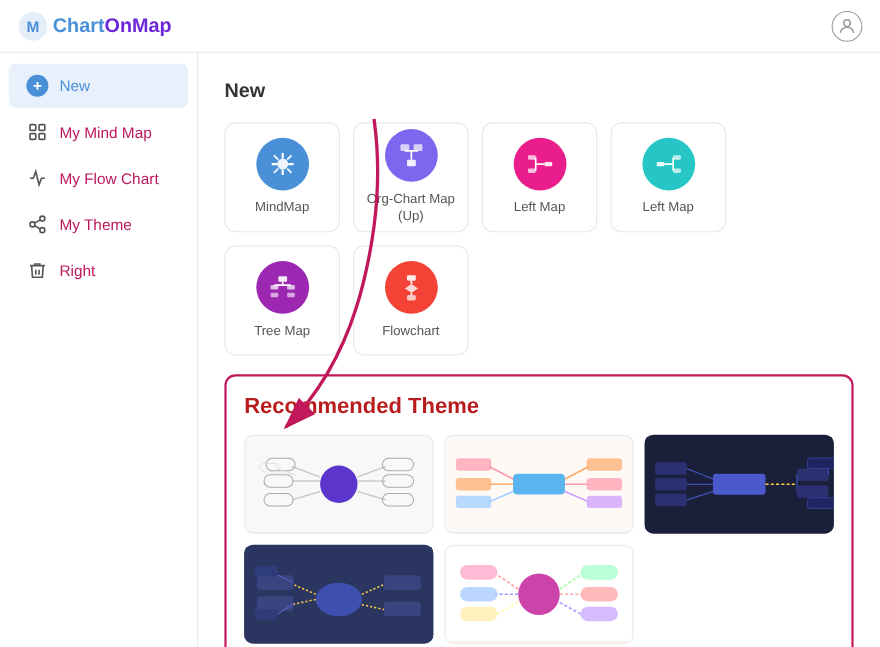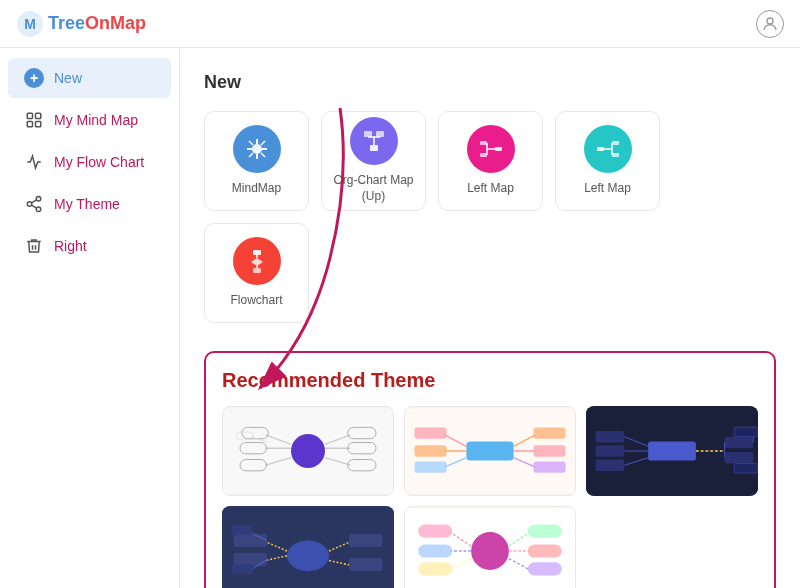--- a/index.html
+++ b/index.html
@@ -108,21 +108,21 @@
       font-size: 18px;
       font-weight: 600;
       color: #333;
       margin-bottom: 18px;
     }
     
     .map-grid {
       display: flex;
       flex-wrap: wrap;
       gap: 12px;
-      margin-bottom: 28px;
+      margin-bottom: 17px;
     }
     .map-card {
       display: flex;
       flex-direction: column;
       align-items: center;
       justify-content: center;
       width: 105px;
       height: 100px;
       border: 1.5px solid #e8e8e8;
       border-radius: 10px;
@@ -194,21 +194,21 @@
 </head>
 <body>
 
 <div class="header">
   <div class="logo">
     <svg class="logo-icon" viewBox="0 0 28 28">
       <circle cx="14" cy="14" r="13" fill="#4a90d9" opacity="0.15"></circle>
       <text x="14" y="19" text-anchor="middle" font-size="14" fill="#4a90d9" font-weight="bold">M</text>
     </svg>
     <span class="logo-text">
-      <span style="color:#4a90d9">Tree</span><span style="color:#ef4444">OnMap</span>
+      <span style="color:#4a90d9">Chart</span><span style="color:#6d28d9">OnMap</span>
     </span>
   </div>
   <div class="user-icon">
     <svg width="18" height="18" viewBox="0 0 24 24" fill="none" stroke="#999" stroke-width="1.8">
       <circle cx="12" cy="8" r="4"></circle>
       <path d="M4 20c0-4 3.6-7 8-7s8 3 8 7"></path>
     </svg>
   </div>
 </div>
 
@@ -325,20 +325,34 @@
             <rect x="3" y="12" width="7" height="4" rx="1" fill="white" opacity="0.9"></rect>
             <rect x="18" y="6" width="7" height="4" rx="1" fill="white" opacity="0.7"></rect>
             <rect x="18" y="18" width="7" height="4" rx="1" fill="white" opacity="0.7"></rect>
             <line x1="10" y1="14" x2="18" y2="14" stroke="white" stroke-width="1.5"></line>
             <line x1="18" y1="8" x2="18" y2="20" stroke="white" stroke-width="1.5"></line>
           </svg>
         </div>
         <span class="map-card-label">Left Map</span>
       </div>
 
+      <div class="map-card">
+        <div class="map-icon-circle" style="background:#9c27b0;">
+          <svg width="28" height="28" viewBox="0 0 28 28" fill="none">
+            <rect x="10" y="4" width="8" height="5" rx="1" fill="white" opacity="0.9"></rect>
+            <rect x="3" y="12" width="7" height="4" rx="1" fill="white" opacity="0.7"></rect>
+            <rect x="18" y="12" width="7" height="4" rx="1" fill="white" opacity="0.7"></rect>
+            <rect x="3" y="19" width="7" height="4" rx="1" fill="white" opacity="0.6"></rect>
+            <rect x="18" y="19" width="7" height="4" rx="1" fill="white" opacity="0.6"></rect>
+            <line x1="14" y1="9" x2="14" y2="12" stroke="white" stroke-width="1.5"></line>
+            <line x1="6.5" y1="12" x2="21.5" y2="12" stroke="white" stroke-width="1.5"></line>
+          </svg>
+        </div>
+        <span class="map-card-label">Tree Map</span>
+      </div>
 
 
       <div class="map-card">
         <div class="map-icon-circle" style="background:#f44336;">
           <svg width="28" height="28" viewBox="0 0 28 28" fill="none">
             <rect x="10" y="3" width="8" height="5" rx="1" fill="white" opacity="0.9"></rect>
             <polygon points="14,11 8,15 14,19 20,15" fill="white" opacity="0.8"></polygon>
             <rect x="10" y="21" width="8" height="5" rx="1.5" fill="white" opacity="0.7"></rect>
             <line x1="14" y1="8" x2="14" y2="11" stroke="white" stroke-width="1.5"></line>
             <line x1="14" y1="19" x2="14" y2="21" stroke="white" stroke-width="1.5"></line>

